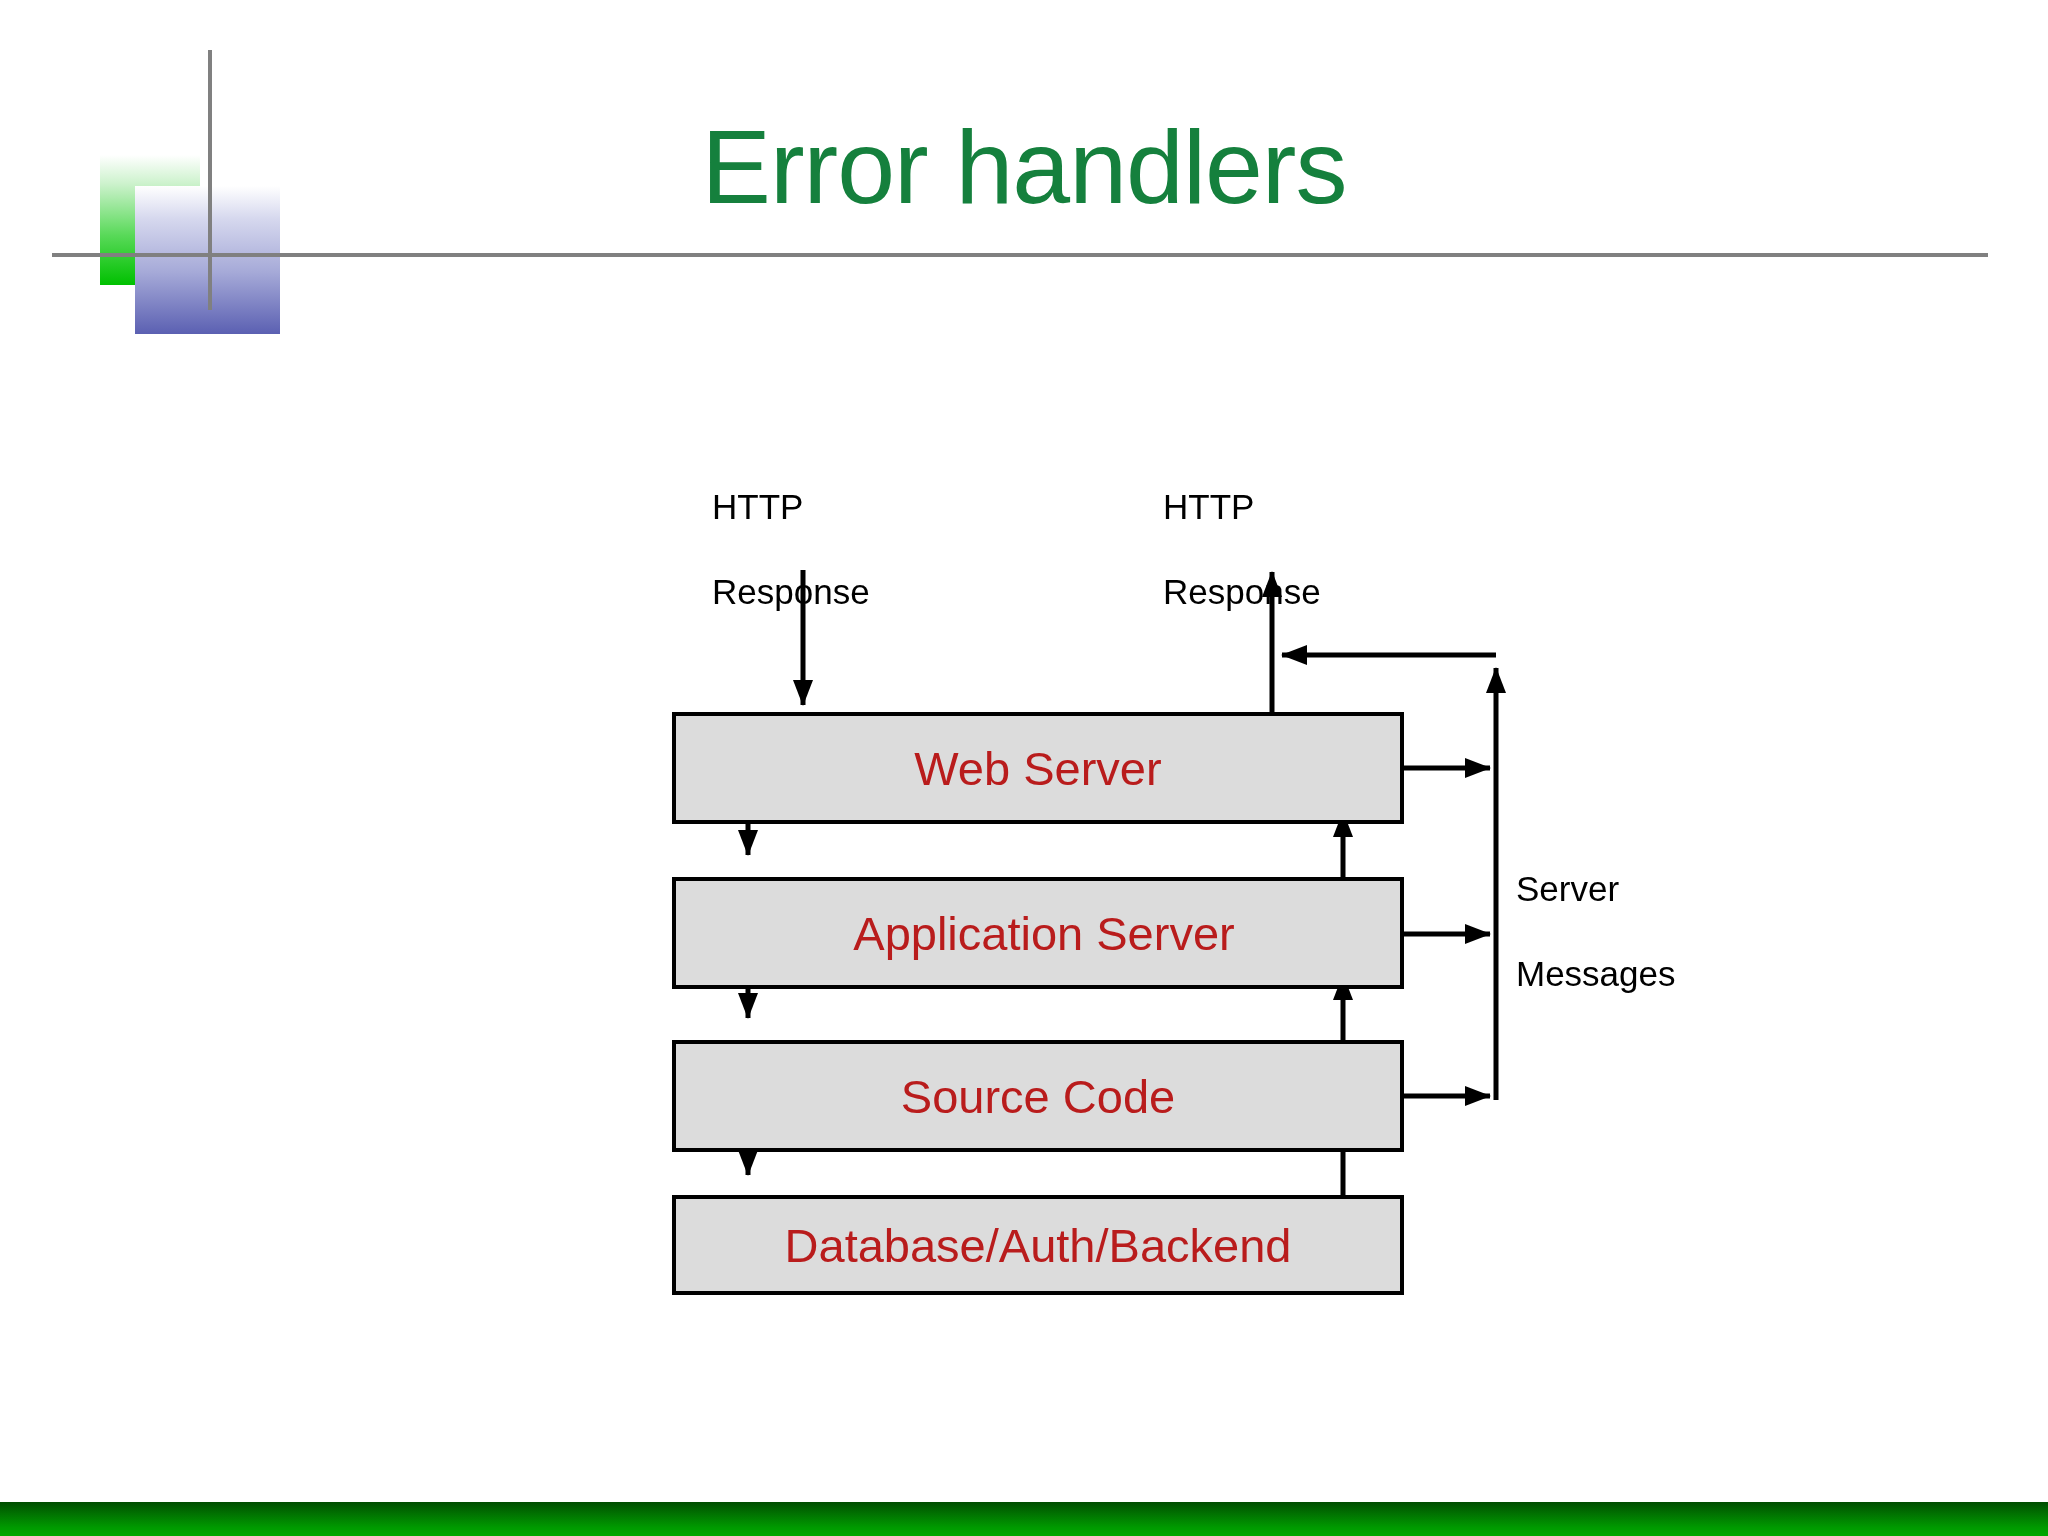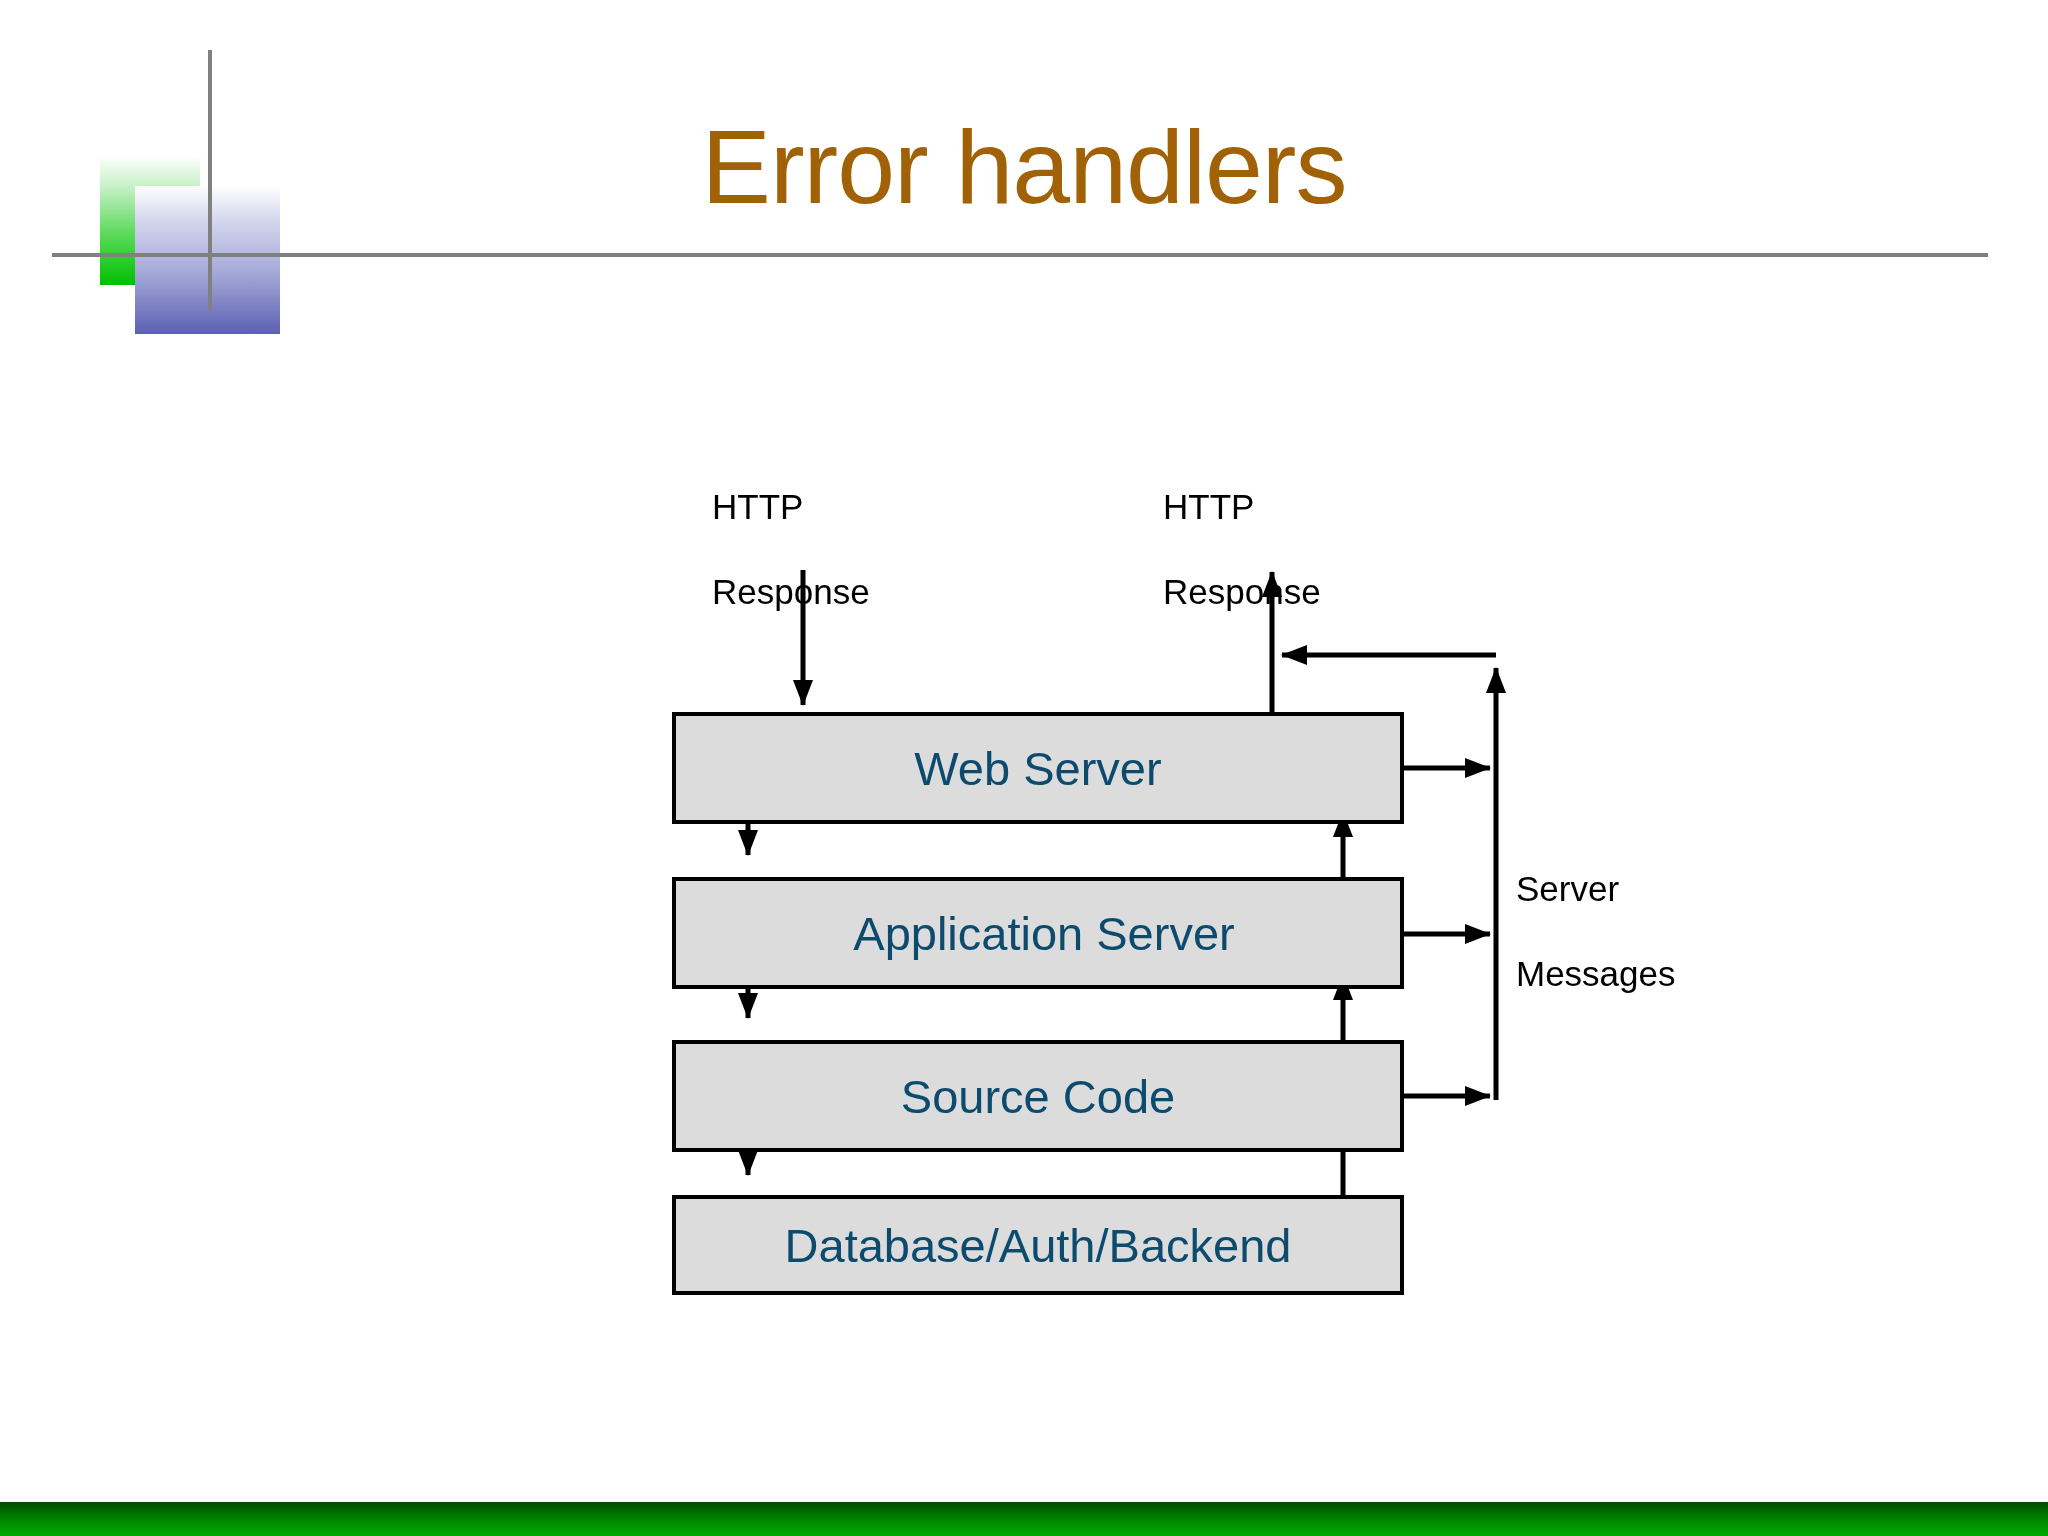--- a/index.html
+++ b/index.html
@@ -52,21 +52,21 @@
     background: linear-gradient(to bottom, #ffffff 0%, #d6d8ee 22%, #a6aad8 58%, #5b60b2 100%);
   }
   #page-title {
     position: absolute;
     left: 0px;
     top: 110px;
     width: 2048px;
     text-align: center;
     font-size: 104px;
     font-weight: 400;
-    color: #a16207;
+    color: #15803d;
     letter-spacing: -1px;
     line-height: 1.1;
     white-space: nowrap;
   }
 
   
   #diagram {
     position: absolute;
     left: 0;
     top: 0;
@@ -75,21 +75,21 @@
   }
   .node-box {
     position: absolute;
     background: #dcdcdc;
     border: 4px solid #000000;
     box-sizing: border-box;
     display: flex;
     align-items: center;
     justify-content: center;
     font-size: 47px;
-    color: #0c4a6e;
+    color: #b91c1c;
     font-family: "Liberation Sans", sans-serif;
   }
   .flow-label {
     position: absolute;
     font-size: 35px;
     color: #000000;
     line-height: 1.22;
     white-space: pre-line;
     font-family: "Liberation Sans", sans-serif;
   }

